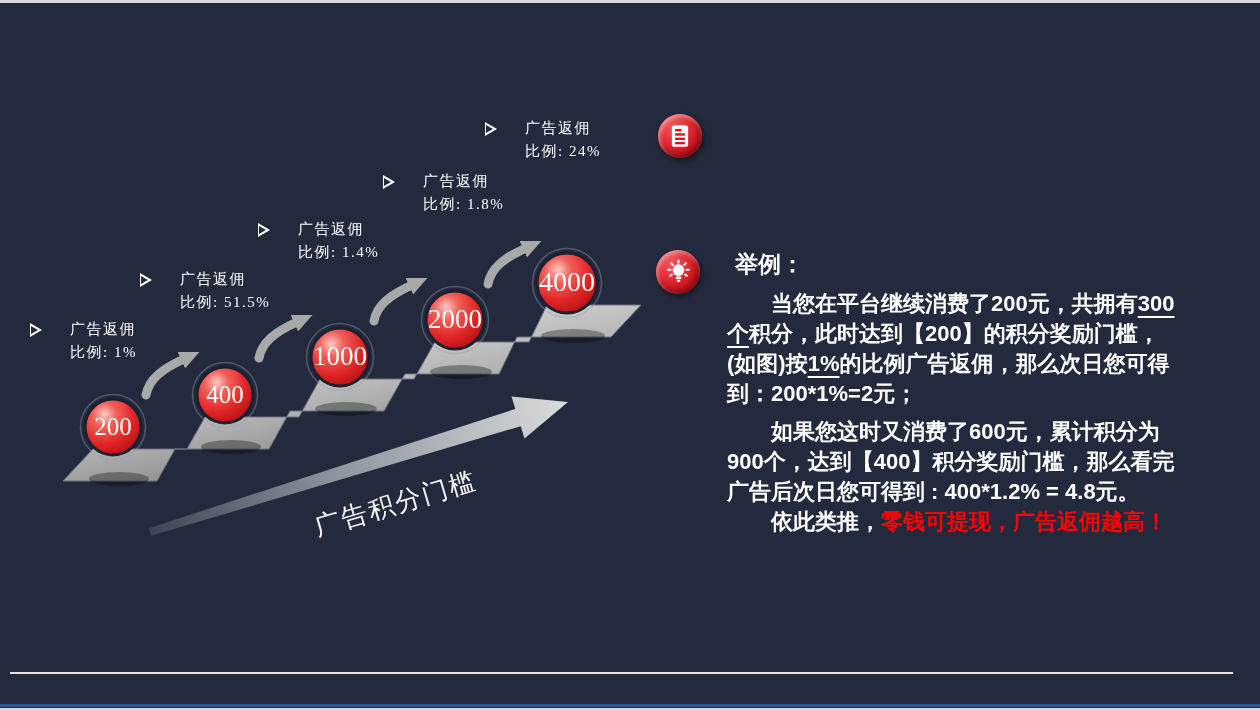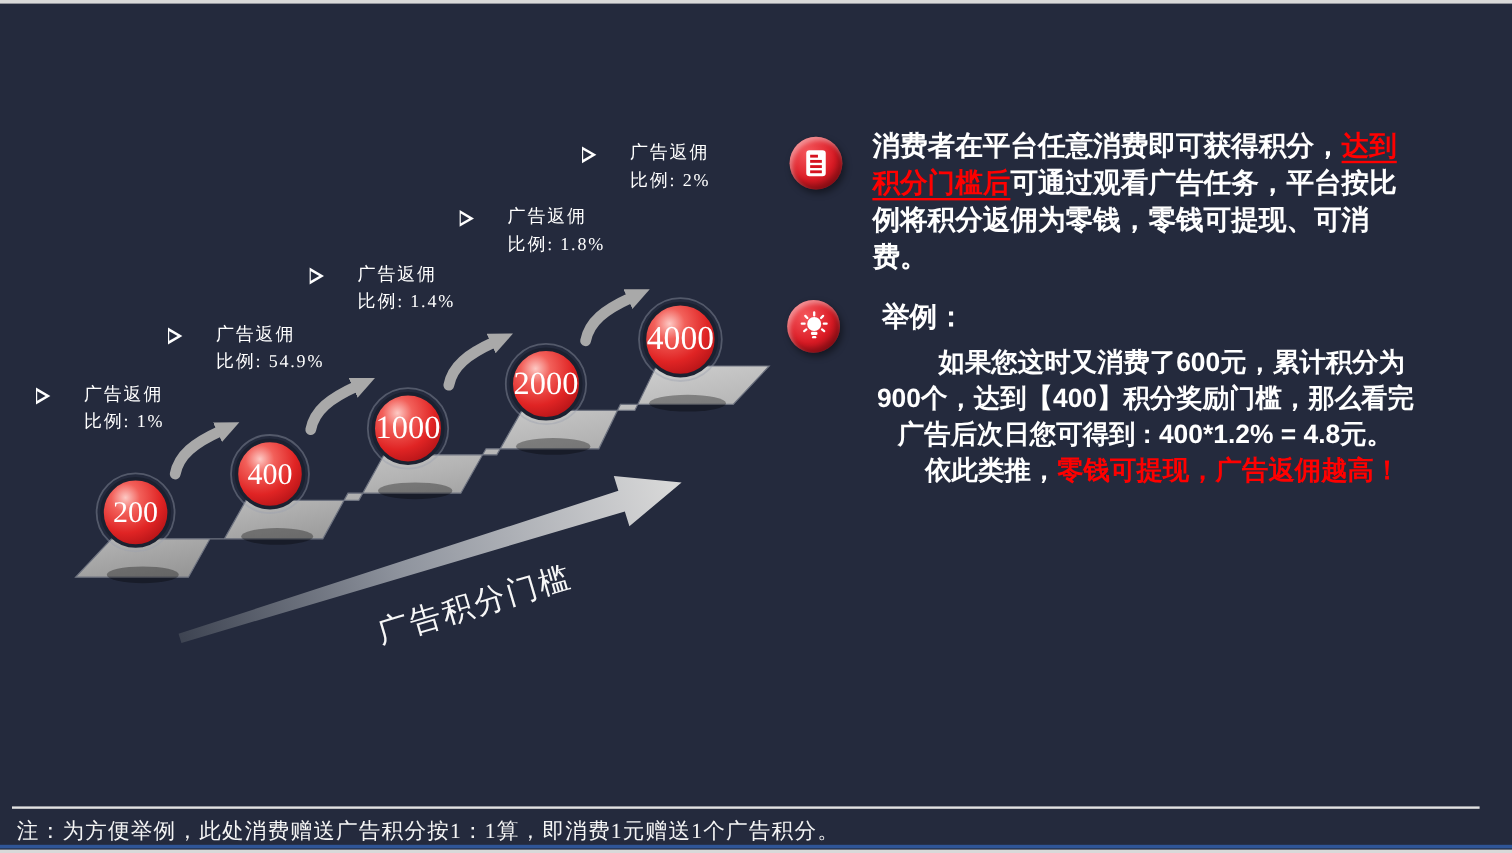--- a/index.html
+++ b/index.html
@@ -42,21 +42,21 @@
   .intro .badge{left:3px;top:8px;}
   .intro-text{margin-left:72px;width:455px;font-size:23px;line-height:31px;font-weight:bold;color:#FFFFFF;}
   .red-u{color:#FF0000;text-decoration:underline;text-underline-offset:5px;text-decoration-thickness:2px;}
 
   .example{position:absolute;left:655px;top:243px;width:535px;color:#FFFFFF;}
   .example .badge{left:1px;top:7px;}
   .example-heading{margin-left:80px;margin-top:6px;font-size:23px;line-height:30px;font-weight:bold;}
   .example-body{margin-left:72px;width:455px;font-size:22px;line-height:30px;font-weight:bold;}
   .example-body p{margin:9px 0 0 0;text-indent:2em;}
   .example-body p.p2{margin-top:10px;}
-  .example-body p.p3{margin-top:8px;text-align:center;}
+  .example-body p.p3{margin-top:8px;}
   .example-body p.p4{margin-top:0;}
   .u{text-decoration:underline;text-underline-offset:5px;text-decoration-thickness:2px;}
   .red-strong{color:#FF0000;}
 
   .footnote{
     position:absolute;left:14px;top:680px;color:#F5F5F5;
     font-family:"Liberation Serif","DejaVu Serif",serif;
     font-size:18px;letter-spacing:1px;
   }
 </style>
@@ -144,57 +144,54 @@
     <span class="tri"></span>
     <span>
       <span>广告返佣</span><br>
       <span>比例: 1%</span>
     </span>
   </div>
   <div class="callout" style="left:140px;top:268px;">
     <span class="tri"></span>
     <span>
       <span>广告返佣</span><br>
-      <span>比例: 54.9%</span>
+      <span>比例: 51.5%</span>
     </span>
   </div>
   <div class="callout" style="left:258px;top:218px;">
     <span class="tri"></span>
     <span>
       <span>广告返佣</span><br>
       <span>比例: 1.4%</span>
     </span>
   </div>
   <div class="callout" style="left:383px;top:170px;">
     <span class="tri"></span>
     <span>
       <span>广告返佣</span><br>
       <span>比例: 1.8%</span>
     </span>
   </div>
   <div class="callout" style="left:485px;top:117px;">
     <span class="tri"></span>
     <span>
       <span>广告返佣</span><br>
-      <span>比例: 2%</span>
+      <span>比例: 24%</span>
     </span>
   </div>
 
   <div class="intro">
     <div class="badge" style="position:absolute;">
       <svg width="26" height="26" viewBox="0 0 24 24">
         <rect x="4.5" y="2" width="15" height="20" rx="2.5" fill="#FFFFFF"></rect>
         <rect x="7.5" y="5.5" width="6" height="2.2" fill="#D6121F"></rect>
         <rect x="7.5" y="9.5" width="9" height="2.2" fill="#D6121F"></rect>
         <rect x="7.5" y="13.5" width="9" height="2.2" fill="#D6121F"></rect>
         <rect x="7.5" y="17.5" width="9" height="2.2" fill="#D6121F"></rect>
       </svg>
-    </div>
-    <div class="intro-text">
-      <span>消费者在平台任意消费即可获得积分，</span><span class="red-u">达到积分门槛后</span><span>可通过观看广告任务，平台按比例将积分返佣为零钱，零钱可提现、可消费。</span>
     </div>
   </div>
 
   <div class="example">
     <div class="badge" style="position:absolute;">
       <svg width="27" height="27" viewBox="0 0 24 24">
         <g stroke="#FFFFFF" stroke-width="1.7" stroke-linecap="round">
           <line x1="12" y1="1.2" x2="12" y2="3.4"></line>
           <line x1="5.4" y1="3.8" x2="6.9" y2="5.3"></line>
           <line x1="18.6" y1="3.8" x2="17.1" y2="5.3"></line>
@@ -203,23 +200,23 @@
           <line x1="4.6" y1="15" x2="6.2" y2="13.8"></line>
           <line x1="19.4" y1="15" x2="17.8" y2="13.8"></line>
         </g>
         <circle cx="12" cy="9.8" r="5.2" fill="#FFFFFF"></circle>
         <rect x="9.6" y="15.6" width="4.8" height="2.4" rx="1" fill="#FFFFFF"></rect>
         <rect x="10.4" y="18.6" width="3.2" height="1.8" rx="0.9" fill="#FFFFFF"></rect>
       </svg>
     </div>
     <div class="example-heading">举例：</div>
     <div class="example-body">
+      <p class="p2"><span>当您在平台继续消费了200元，共拥有</span><span class="u">300个</span><span>积分，此时达到【200】的积分奖励门槛，(如图)按</span><span class="u">1%</span><span>的比例广告返佣，那么次日您可得到：200*1%=2元；</span></p>
       <p class="p3">如果您这时又消费了600元，累计积分为900个，达到【400】积分奖励门槛，那么看完广告后次日您可得到 : 400*1.2% = 4.8元。</p>
       <p class="p4"><span>依此类推，</span><span class="red-strong">零钱可提现，广告返佣越高！</span></p>
     </div>
   </div>
 
   <div class="sep-line"></div>
-  <div class="footnote">注：为方便举例，此处消费赠送广告积分按1：1算，即消费1元赠送1个广告积分。</div>
   <div class="blue-line"></div>
   <div class="frame-bottom"></div>
 
 </div>
 
 </body></html>

